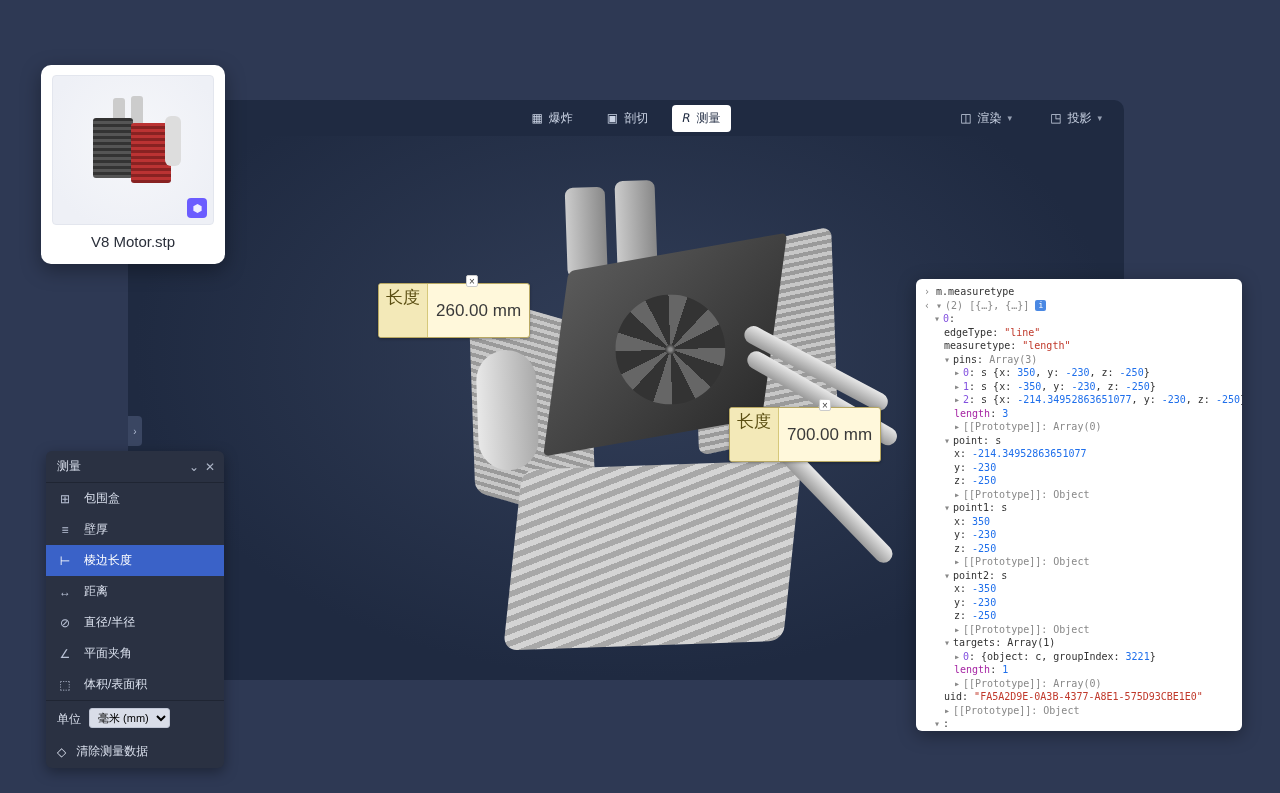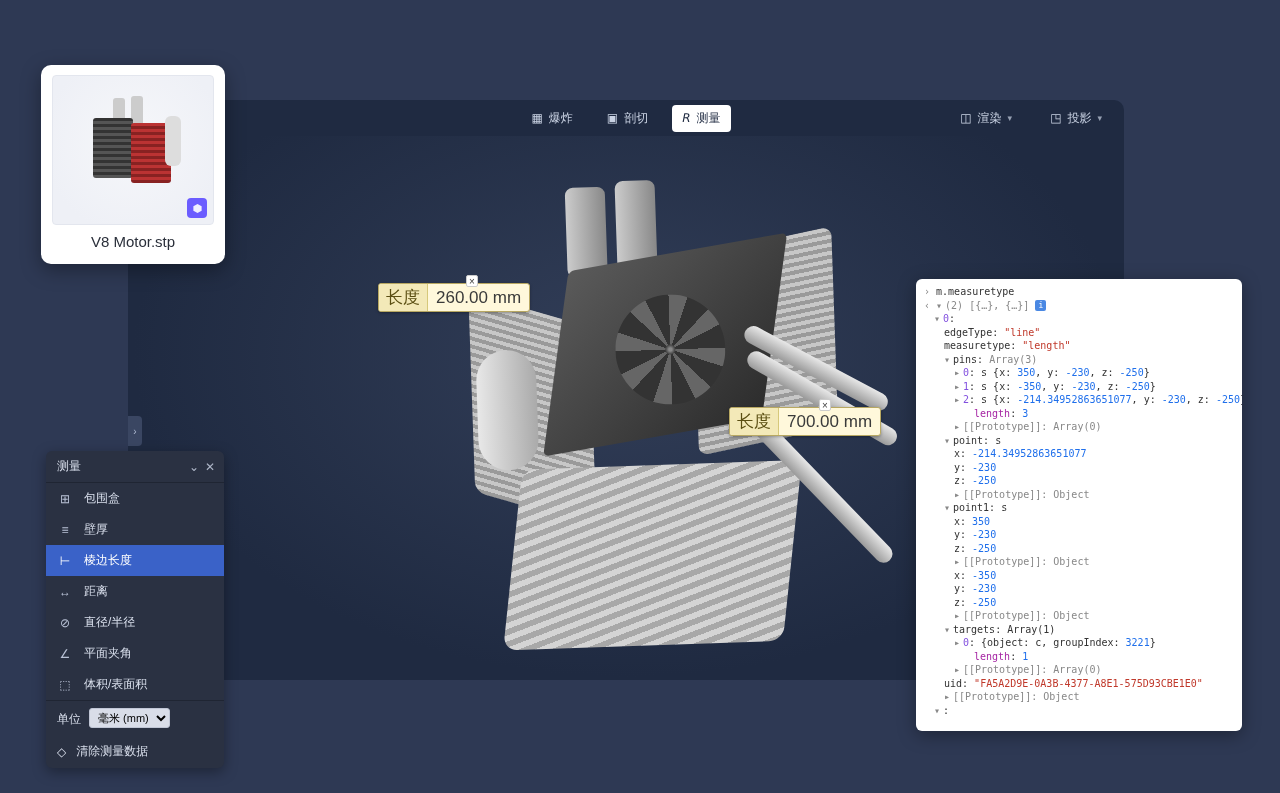--- a/index.html
+++ b/index.html
@@ -87,21 +87,21 @@
   .meas-tag {
     position: absolute;
     display: flex; align-items: stretch;
     font-size: 17px; line-height: 1;
     border: 1px solid #b8a862;
     border-radius: 3px; overflow: hidden;
     background: #fff8db;
     box-shadow: 0 1px 3px rgba(0,0,0,.3);
   }
   .meas-tag .lbl { background: #f3e9b8; padding: 5px 7px; color: #5a4e12; border-right: 1px solid #d6c87a; }
-  .meas-tag .val { padding: 5px 8px; color: #3a3a3a; }
+  .meas-tag .val { padding: 18px 8px; color: #3a3a3a; }
   .meas-x { position: absolute; font-size: 10px; color: #444; cursor: pointer;
     background: #fff; border: 1px solid #ccc; border-radius: 2px; width: 12px; height: 12px;
     display: flex; align-items: center; justify-content: center; }
 
   .expand-handle {
     position: absolute; left: 0; top: 280px;
     width: 14px; height: 30px;
     background: #3a4662; color: #aeb9d0;
     border-radius: 0 4px 4px 0;
     display: flex; align-items: center; justify-content: center;
@@ -182,21 +182,21 @@
     background: #fff; border-radius: 6px;
     box-shadow: 0 4px 18px rgba(0,0,0,.35);
     font-family: Menlo, Consolas, monospace;
     font-size: 10px; line-height: 1.35;
     color: #333;
     overflow: hidden;
     padding: 6px 8px 8px;
   }
   .console .line { white-space: pre; }
   .c-gray { color: #888; }
-  .c-purple { color: #a626a4; margin-left: 20px; }
+  .c-purple { color: #a626a4; }
   .c-blue { color: #1f6feb; }
   .c-red { color: #c0392b; }
   .c-kw { color: #8250df; }
   .tri { color: #888; display:inline-block; width:9px; }
   .ind1 { padding-left: 10px; } .ind2 { padding-left: 20px; }
   .ind3 { padding-left: 30px; }
   .info-badge {
     display:inline-block;width:11px;height:11px;border-radius:2px;
     background:#4a88e3;color:#fff;font-size:8px;text-align:center;line-height:11px;
     vertical-align:1px;
@@ -352,20 +352,21 @@
       <div class="line ind2"><span class="tri">▾</span>point: s</div>
       <div class="line ind3"><span>x</span>: <span class="c-blue">-214.34952863651077</span></div>
       <div class="line ind3"><span>y</span>: <span class="c-blue">-230</span></div>
       <div class="line ind3"><span>z</span>: <span class="c-blue">-250</span></div>
       <div class="line ind3"><span class="tri">▸</span><span class="c-gray">[[Prototype]]: Object</span></div>
       <div class="line ind2"><span class="tri">▾</span>point1: s</div>
       <div class="line ind3"><span>x</span>: <span class="c-blue">350</span></div>
       <div class="line ind3"><span>y</span>: <span class="c-blue">-230</span></div>
       <div class="line ind3"><span>z</span>: <span class="c-blue">-250</span></div>
       <div class="line ind3"><span class="tri">▸</span><span class="c-gray">[[Prototype]]: Object</span></div>
+      <div class="line ind2"><span class="tri">▾</span>point2: s</div>
       <div class="line ind3"><span>x</span>: <span class="c-blue">-350</span></div>
       <div class="line ind3"><span>y</span>: <span class="c-blue">-230</span></div>
       <div class="line ind3"><span>z</span>: <span class="c-blue">-250</span></div>
       <div class="line ind3"><span class="tri">▸</span><span class="c-gray">[[Prototype]]: Object</span></div>
       <div class="line ind2"><span class="tri">▾</span>targets: Array(1)</div>
       <div class="line ind3"><span class="tri">▸</span><span class="c-kw">0</span>: {object: c, groupIndex: <span class="c-blue">3221</span>}</div>
       <div class="line ind3"><span class="c-purple">length</span>: <span class="c-blue">1</span></div>
       <div class="line ind3"><span class="tri">▸</span><span class="c-gray">[[Prototype]]: Array(0)</span></div>
       <div class="line ind2">uid: <span class="c-red">"FA5A2D9E-0A3B-4377-A8E1-575D93CBE1E0"</span></div>
       <div class="line ind2"><span class="tri">▸</span><span class="c-gray">[[Prototype]]: Object</span></div>

